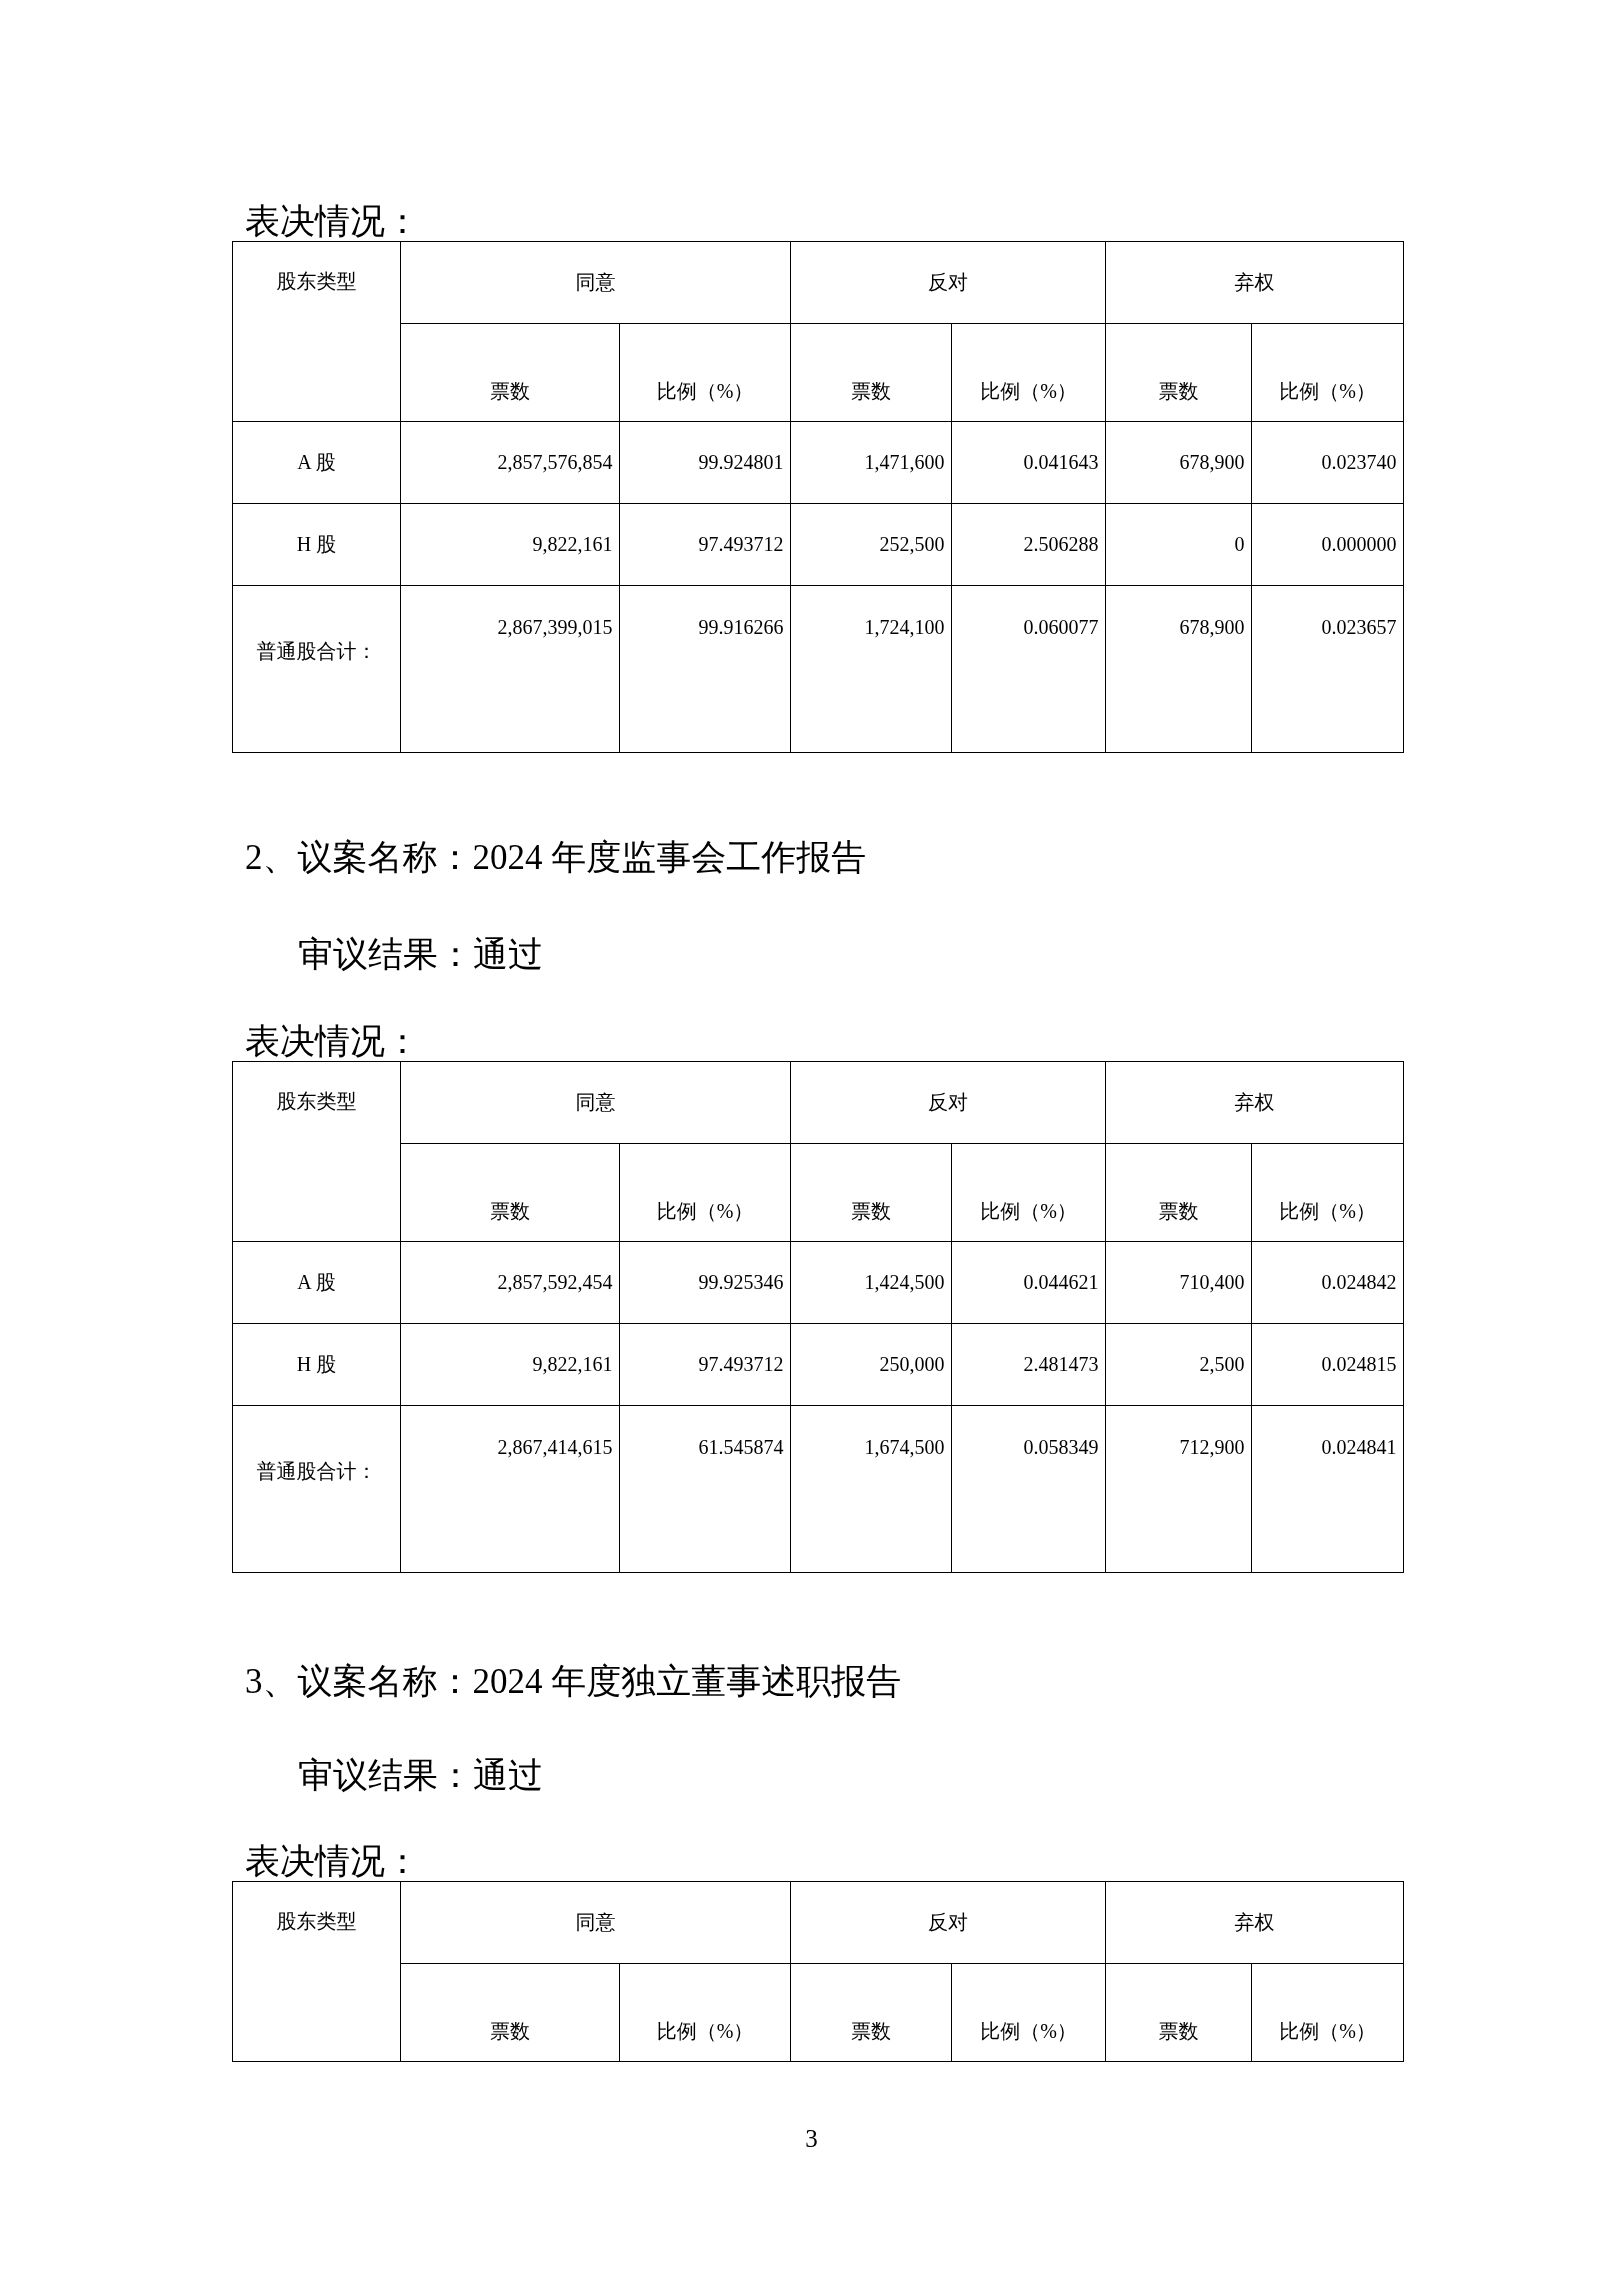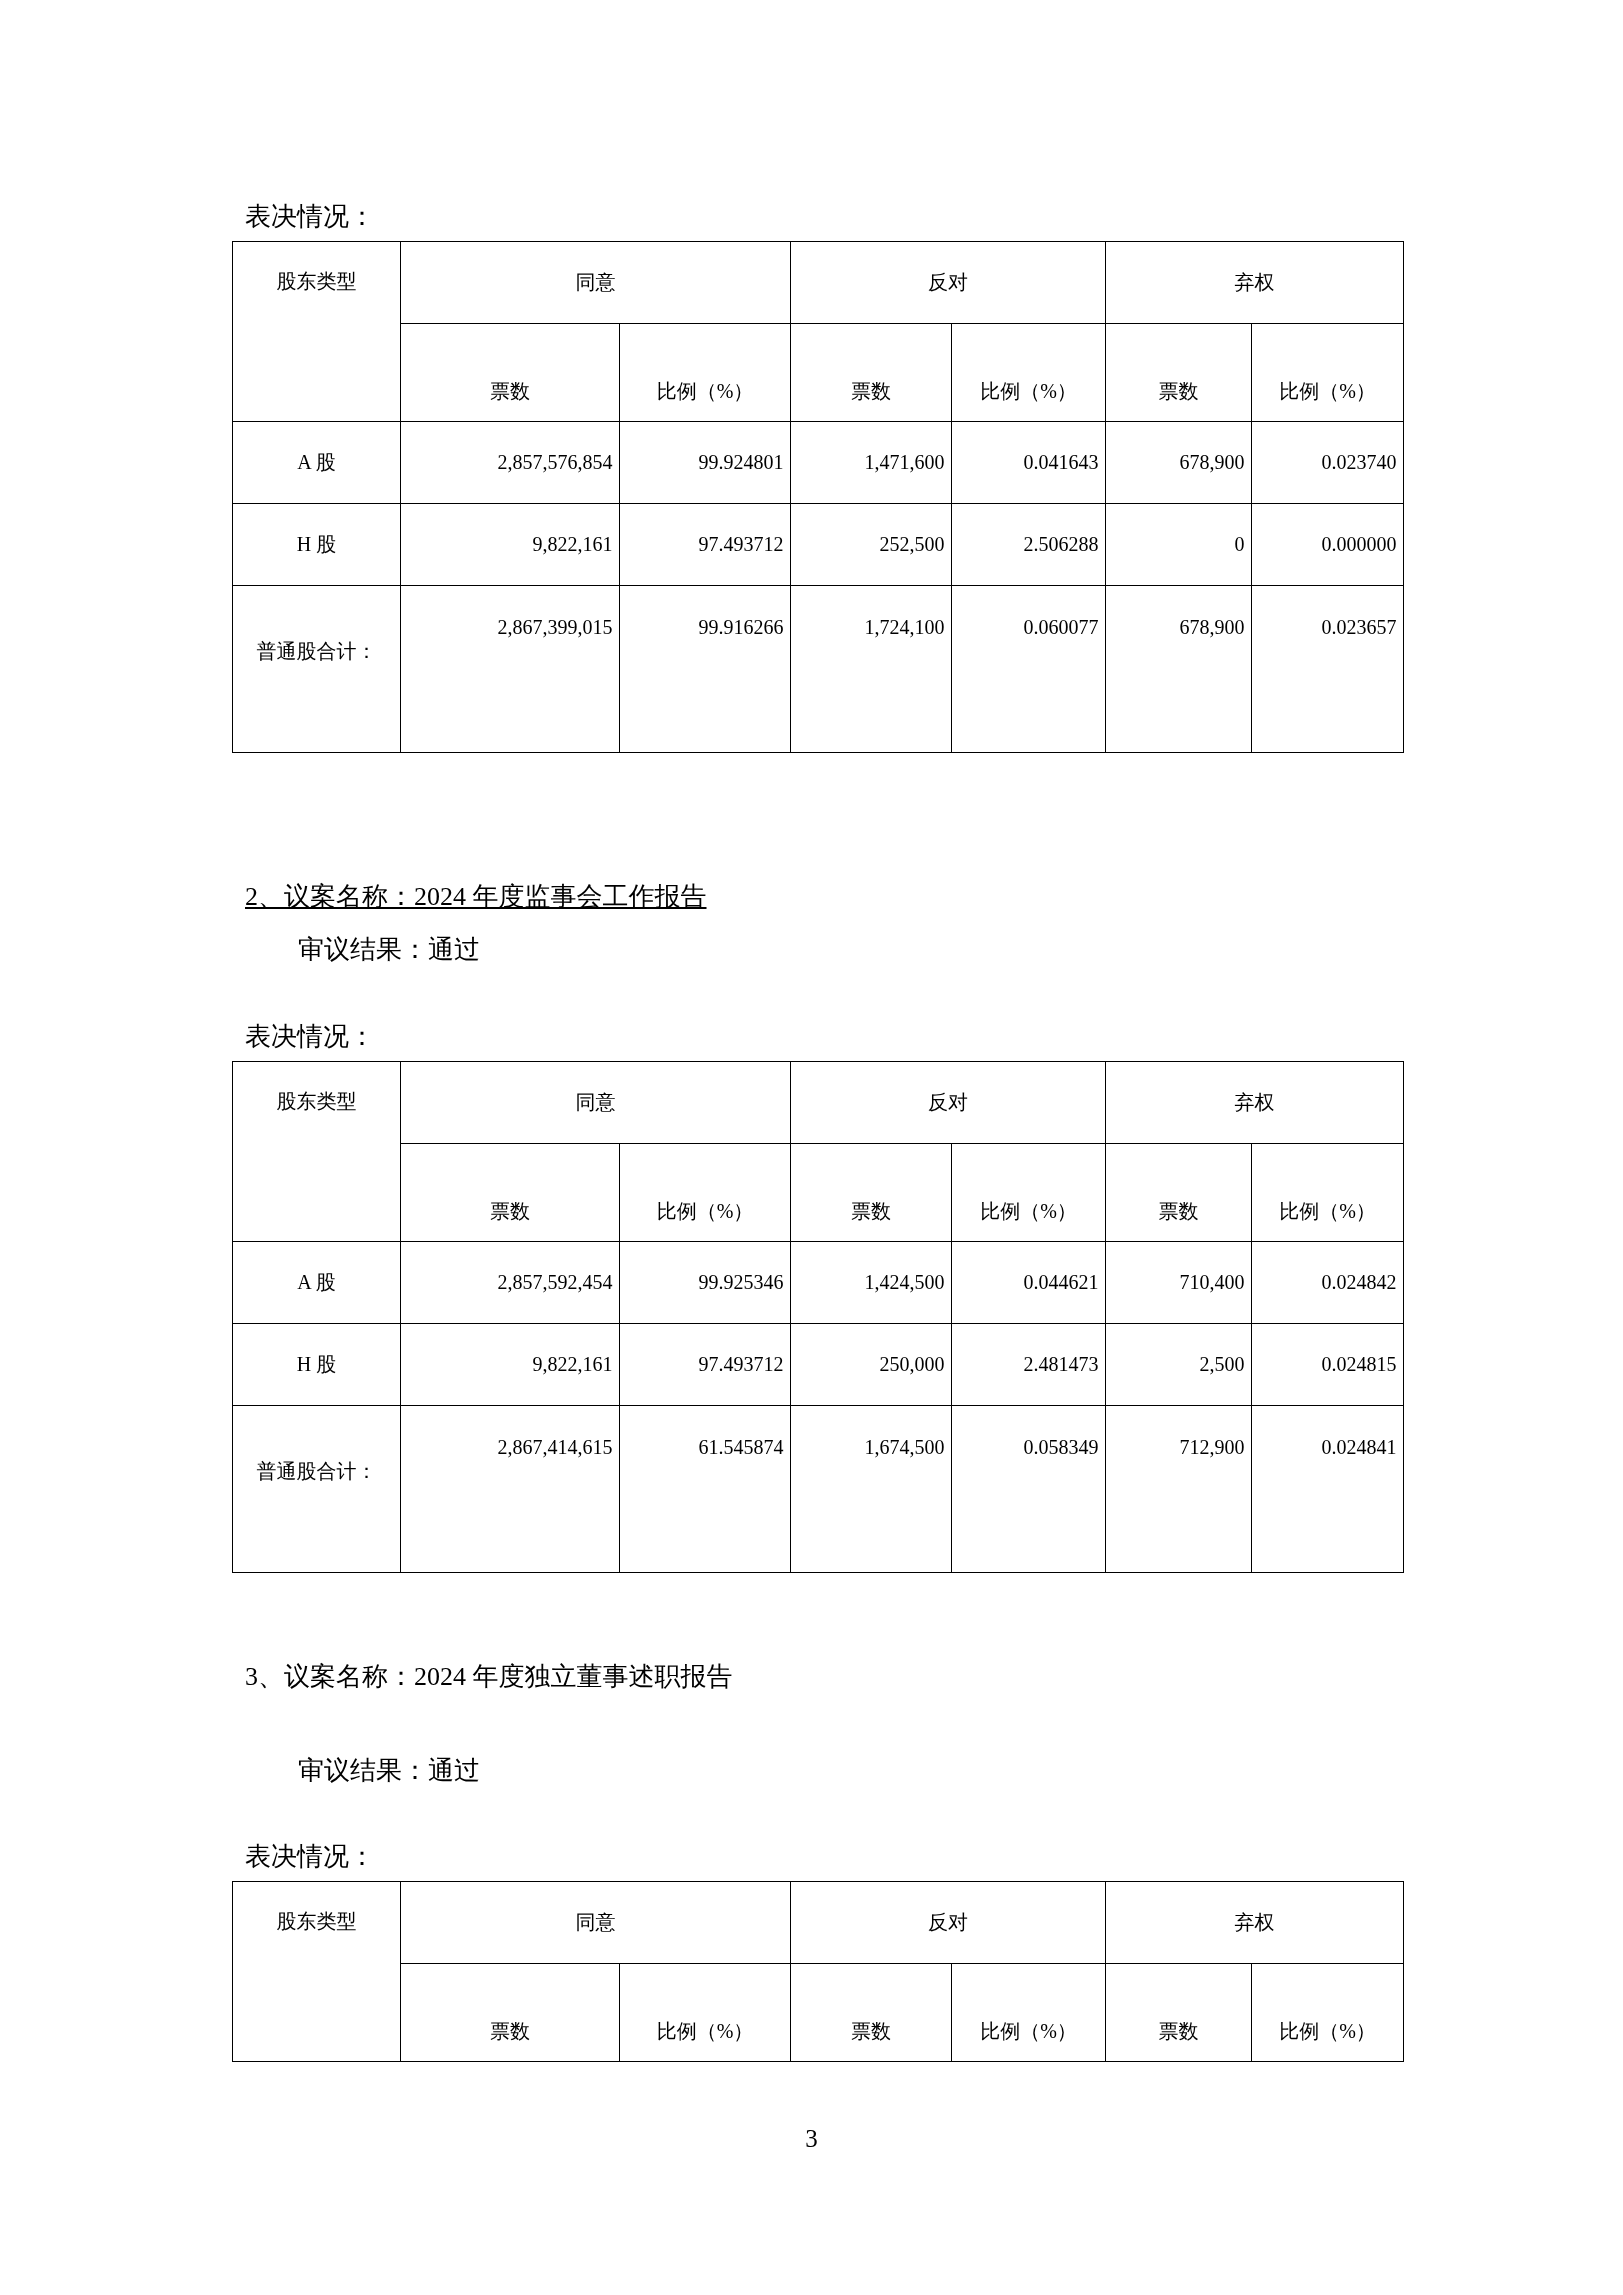--- a/index.html
+++ b/index.html
@@ -1,18 +1,18 @@
 <!DOCTYPE html>
 <html style="font-size:10.5px"><head>
 <meta charset="utf-8">
 <style>
   html, body { margin:0; padding:0; background:#ffffff; }
   body { width:1623px; height:2295px; position:relative; overflow:hidden;
          font-family:"Liberation Serif","DejaVu Serif",serif; color:#000; }
-  .text { position:absolute; font-size:26px; line-height:1; white-space:nowrap; }
+  .text { position:absolute; font-size:35px; line-height:1; white-space:nowrap; }
   .indent { left:298px; }
   .left { left:245px; }
   table.vote { position:absolute; left:232px; width:1171px; border-collapse:collapse;
                table-layout:fixed; font-size:20px; }
   table.vote td { border:1.3px solid #000; padding:0 6.5px; height:81px; vertical-align:middle;
                   white-space:nowrap; }
   table.vote td.type { text-align:center; vertical-align:top; padding-top:26px; }
   table.vote td.hdr { text-align:center; }
   table.vote td.sub { text-align:center; vertical-align:bottom; padding-bottom:15.7px; }
   table.vote td.num { text-align:right; }
@@ -74,21 +74,21 @@
     <td class="total">2,867,399,015</td>
     <td class="total">99.916266</td>
     <td class="total">1,724,100</td>
     <td class="total">0.060077</td>
     <td class="total">678,900</td>
     <td class="total">0.023657</td>
   </tr>
 </tbody>
   </table>
 
-<div class="text left" style="top:884px;text-decoration:underline;">2、议案名称：2024 年度监事会工作报告</div>
+<div class="text left" style="top:840px;">2、议案名称：2024 年度监事会工作报告</div>
 <div class="text indent" style="top:937px;">审议结果：通过</div>
 <div class="text left" style="top:1024px;">表决情况：</div>
 
 <table class="vote" style="top:1061px;">
   <colgroup>
     <col style="width:168px">
       <col style="width:219px">
       <col style="width:171px">
       <col style="width:161px">
       <col style="width:154px">

